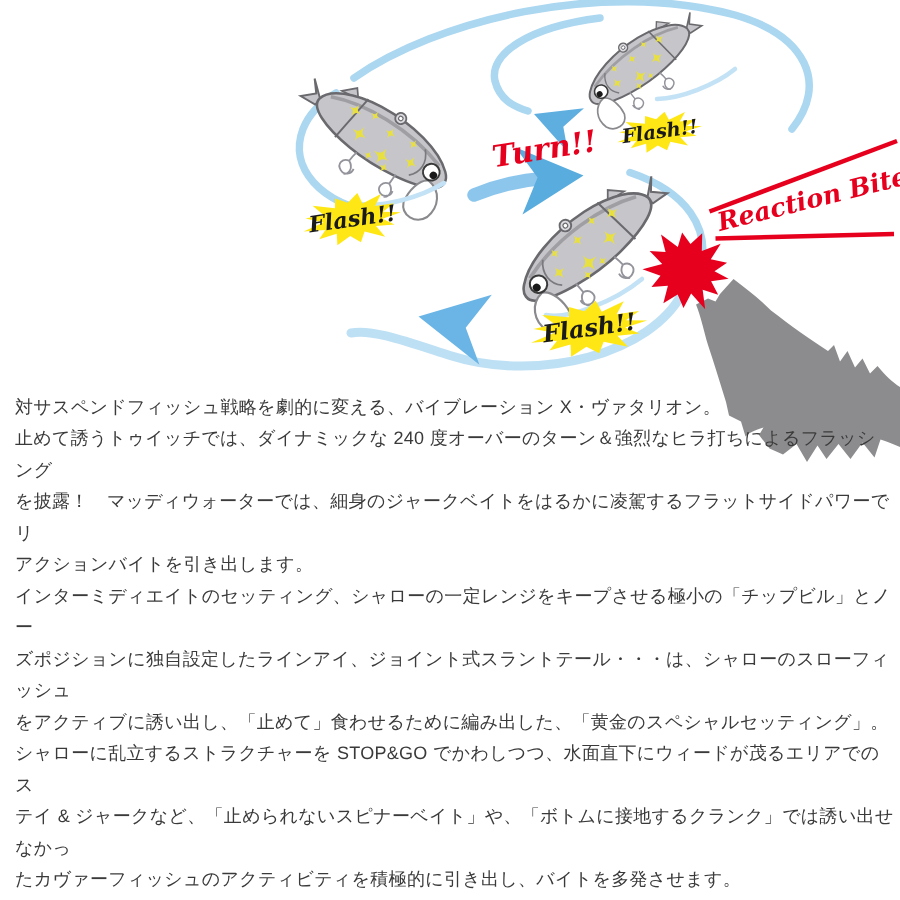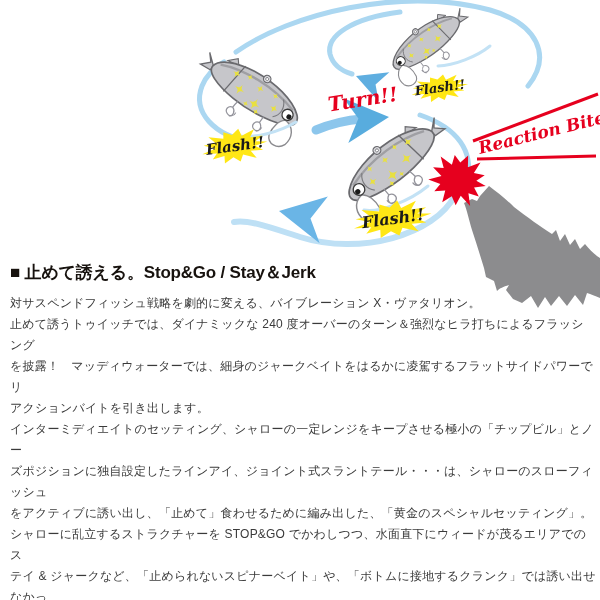--- a/index.html
+++ b/index.html
@@ -114,21 +114,20 @@
   <use href="#starPoly" transform="translate(458,180) rotate(12) scale(27,25)" fill="#E6001E"></use>
 
   <g>
     <path d="M 473,141 L 598,94" fill="none" stroke-width="3" stroke="#E6001E"></path>
     <path d="M 477,159 L 596,156" fill="none" stroke-width="3" stroke="#E6001E"></path>
     <text class="script" transform="translate(480,154) rotate(-14)" font-size="17" fill="#E6001E">Reaction Bite!!</text>
   </g>
 </svg>
 
 <div class="copy">
-  <h2 class="sec-heading">■ 止めて誘える。Stop&amp;Go / Stay＆Jerk</h2>
   <p class="body-text">対サスペンドフィッシュ戦略を劇的に変える、バイブレーション X・ヴァタリオン。
 止めて誘うトゥイッチでは、ダイナミックな 240 度オーバーのターン＆強烈なヒラ打ちによるフラッシング
 を披露！　マッディウォーターでは、細身のジャークベイトをはるかに凌駕するフラットサイドパワーでリ
 アクションバイトを引き出します。
 インターミディエイトのセッティング、シャローの一定レンジをキープさせる極小の「チップビル」とノー
 ズポジションに独自設定したラインアイ、ジョイント式スラントテール・・・は、シャローのスローフィッシュ
 をアクティブに誘い出し、「止めて」食わせるために編み出した、「黄金のスペシャルセッティング」。
 シャローに乱立するストラクチャーを STOP&amp;GO でかわしつつ、水面直下にウィードが茂るエリアでのス
 テイ &amp; ジャークなど、「止められないスピナーベイト」や、「ボトムに接地するクランク」では誘い出せなかっ
 たカヴァーフィッシュのアクティビティを積極的に引き出し、バイトを多発させます。</p>

